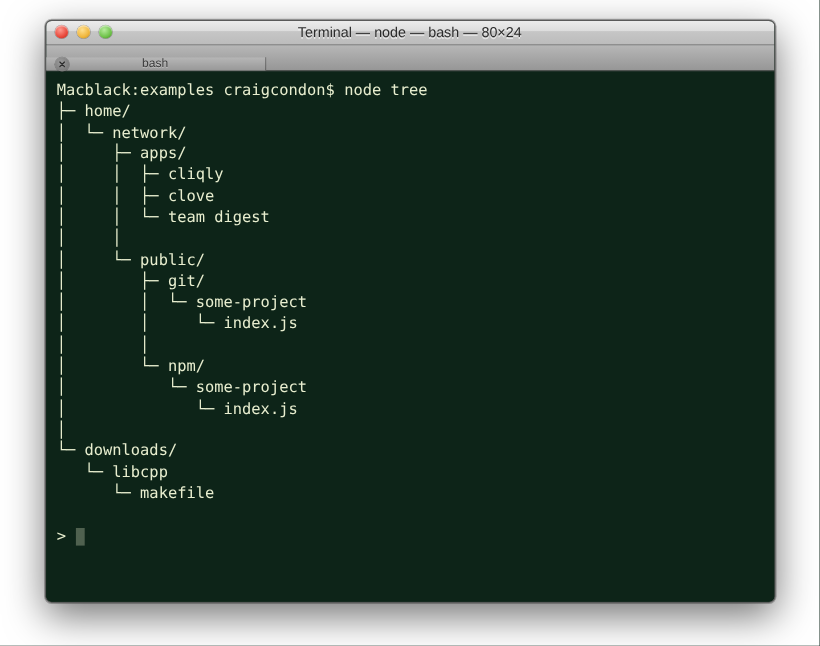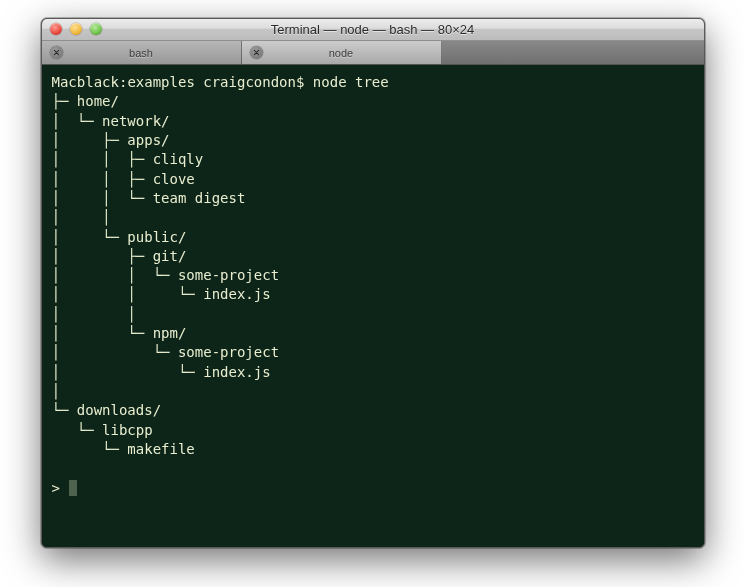--- a/index.html
+++ b/index.html
@@ -53,20 +53,21 @@
     font-size: 13px;
     color: #2b2b2b;
     text-shadow: 0 1px 0 rgba(255,255,255,0.6);
     user-select: none;
   }
   .tabbar {
     height: 24px;
     background: linear-gradient(to bottom, #b7b7b7, #969696);
     border-bottom: 1px solid #555;
     display: flex;
+    align-items: flex-end;
   }
   .tab {
     flex: 0 0 200px;
     display: flex;
     align-items: center;
     justify-content: center;
     position: relative;
     font-size: 11px;
     color: #3a3a3a;
     text-shadow: 0 1px 0 rgba(255,255,255,0.35);
@@ -127,28 +128,20 @@
 
   <div class="tabbar">
     <div class="tab">
       <span class="close">
         <svg viewBox="0 0 10 10">
             <path d="M2 2 L8 8 M8 2 L2 8" stroke="#2c2c2c" stroke-width="1.6" stroke-linecap="round"></path>
           </svg>
       </span>
       <span>bash</span>
     </div>
-    <div class="tab active">
-      <span class="close">
-        <svg viewBox="0 0 10 10">
-            <path d="M2 2 L8 8 M8 2 L2 8" stroke="#2c2c2c" stroke-width="1.6" stroke-linecap="round"></path>
-          </svg>
-      </span>
-      <span>node</span>
-    </div>
     <div class="tabbar-rest"></div>
   </div>
 
   <div class="terminal"><span><span>Macblack</span>:<span>examples</span> <span>craigcondon</span><span>$</span> <span>node tree</span></span>
 <span>├─ home/
 │  └─ network/
 │     ├─ apps/
 │     │  ├─ cliqly
 │     │  ├─ clove
 │     │  └─ team digest

